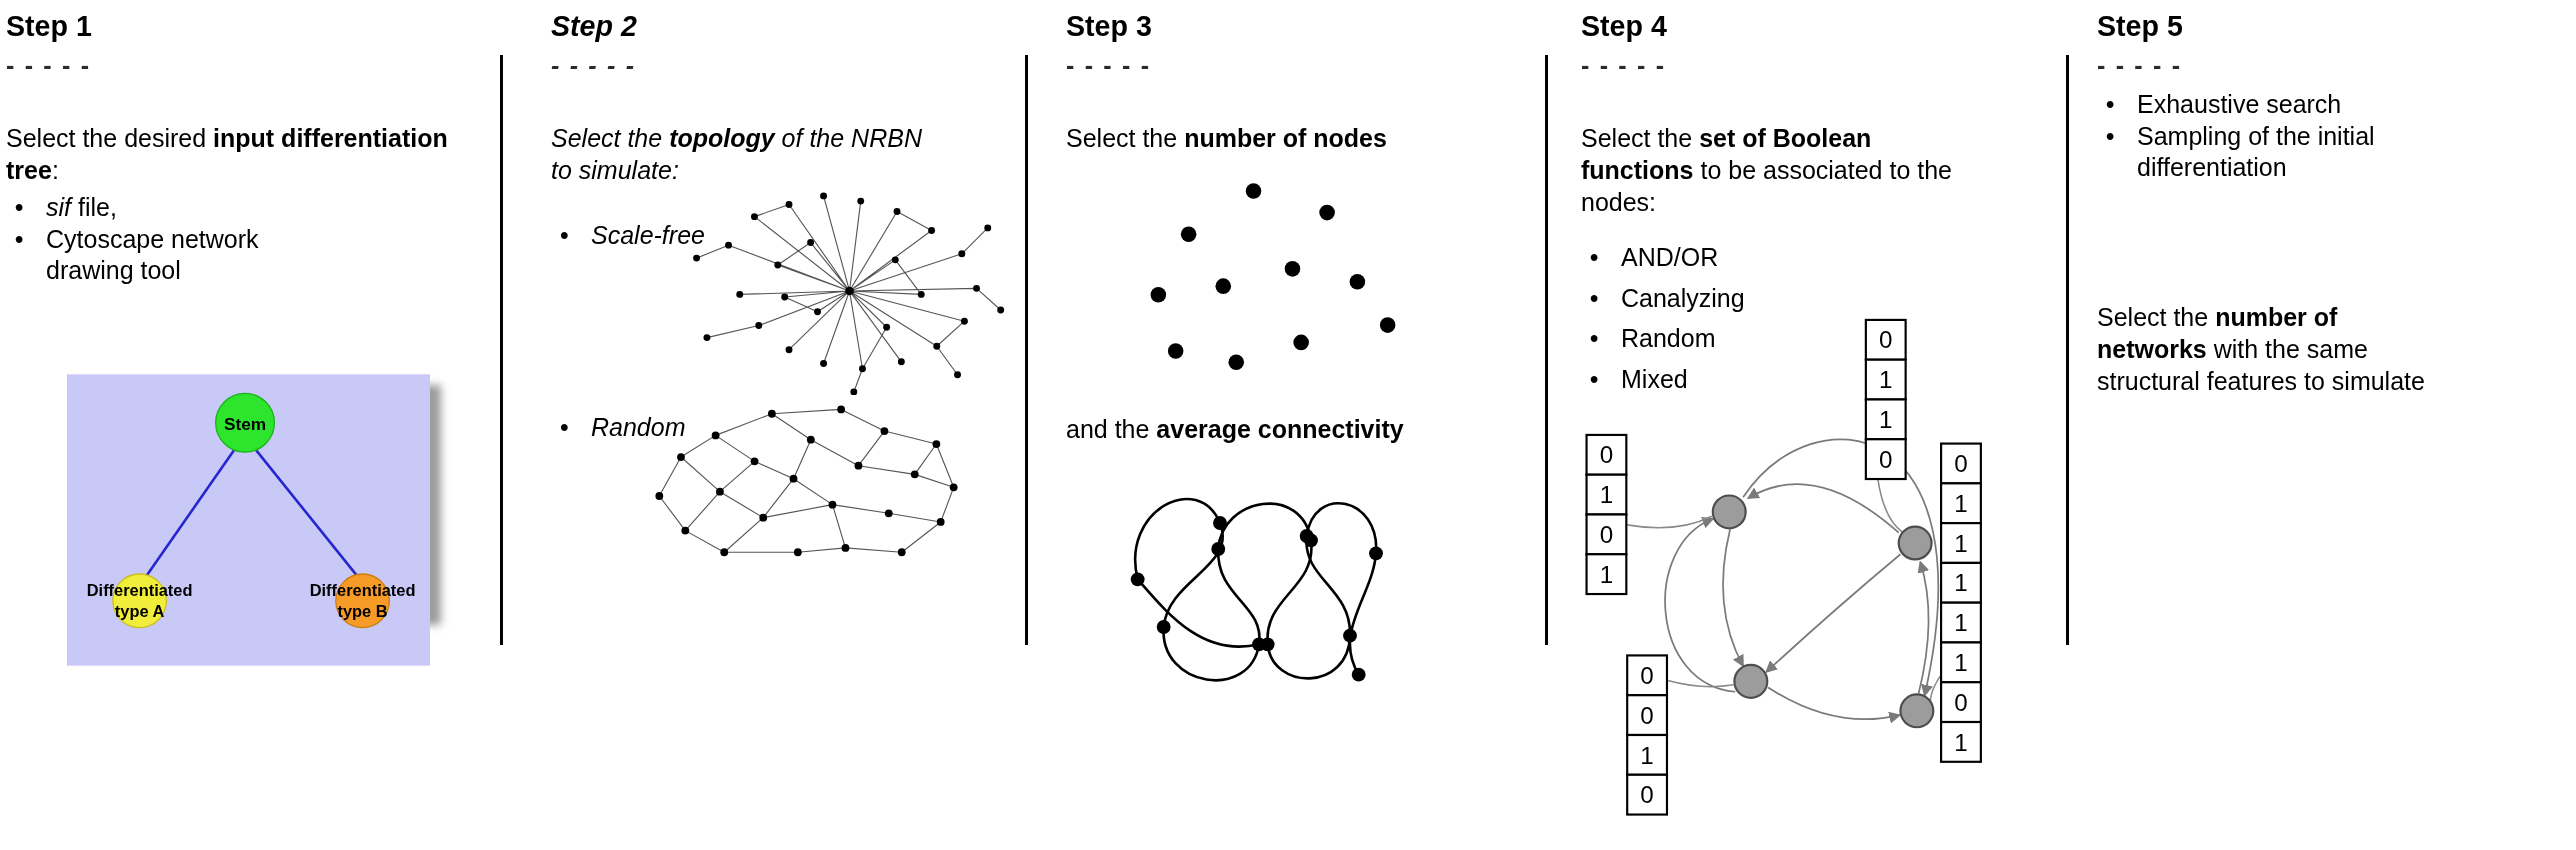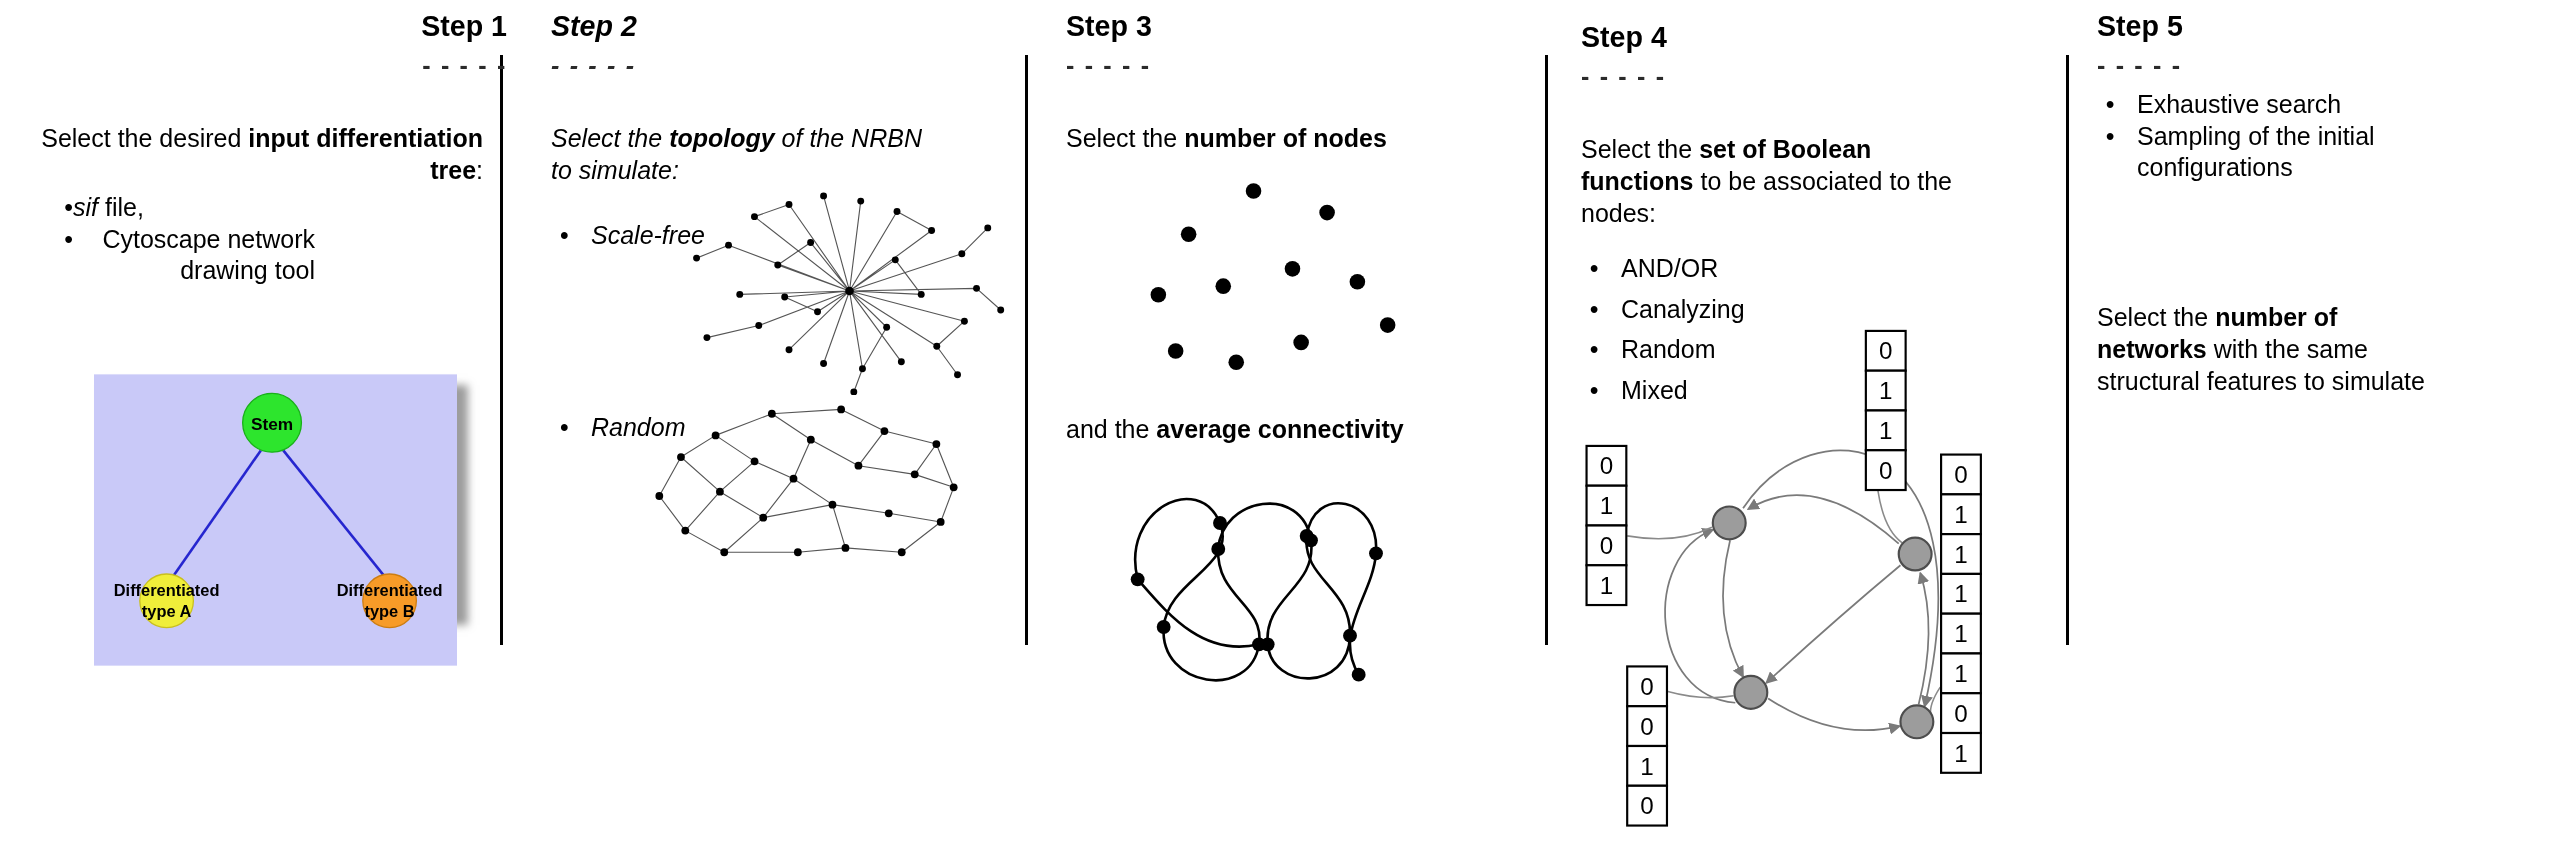--- a/index.html
+++ b/index.html
@@ -32,21 +32,21 @@
 </head>
 <body>
 
 <div class="canvas">
 
   <div class="divider" style="left:500px;"></div>
   <div class="divider" style="left:1025px;"></div>
   <div class="divider" style="left:1545px;"></div>
   <div class="divider" style="left:2066px;"></div>
 
-  <div class="col" style="left:33px; width:474px;text-align:right;">
+  <div class="col" style="left:6px; width:474px;">
     <div class="step-title">Step 1</div>
     <div class="dashes">- - - - -</div>
     <p class="body-text" style="max-width:450px;"><span>Select the desired </span><b>input differentiation tree</b><span>:</span></p>
     <div class="bullet" style="margin-top:5.2px;">
       <span class="marker">•</span>
       <span class="btxt"><i>sif</i><span> file,</span></span>
     </div>
     <div class="bullet">
       <span class="marker">•</span>
       <span class="btxt" style="max-width:242px;">Cytoscape network drawing tool</span>
@@ -196,21 +196,21 @@
           <circle cx="225" cy="95" r="8"></circle>
           <circle cx="175" cy="215" r="8"></circle>
           <circle cx="270" cy="205" r="8"></circle>
           <circle cx="220" cy="90" r="8"></circle>
           <circle cx="300" cy="110" r="8"></circle>
           <circle cx="280" cy="250" r="8"></circle>
       </g>
     </svg>
   </div>
 
-  <div class="col" style="left:1581px; width:476px;margin-top:11px;">
+  <div class="col" style="left:1581px; width:476px;">
     <div class="step-title">Step 4</div>
     <div class="dashes">- - - - -</div>
     <p class="body-text" style="max-width:372px;"><span>Select the </span><b>set of Boolean functions</b><span> to be associated to the nodes:</span></p>
     <div class="bullet" style="margin-top:24px;">
       <span class="marker">•</span>
       <span class="btxt">AND/OR</span>
     </div>
     <div class="bullet" style="margin-top:8.7px;">
       <span class="marker">•</span>
       <span class="btxt">Canalyzing</span>
@@ -319,19 +319,19 @@
 
   <div class="col" style="left:2097px; width:474px;">
     <div class="step-title">Step 5</div>
     <div class="dashes">- - - - -</div>
     <div class="bullet" style="margin-top:8.7px;">
       <span class="marker">•</span>
       <span class="btxt">Exhaustive search</span>
     </div>
     <div class="bullet">
       <span class="marker">•</span>
-      <span class="btxt" style="max-width:294px;">Sampling of the initial configurations</span>
+      <span class="btxt" style="max-width:294px;">Sampling of the initial differentiation</span>
     </div>
     <p class="second-text" style="margin-top:118px; max-width:355px;"><span>Select the </span><b>number of networks</b><span> with the same structural features to simulate</span></p>
   </div>
 
 </div>
 
 
 </body></html>

